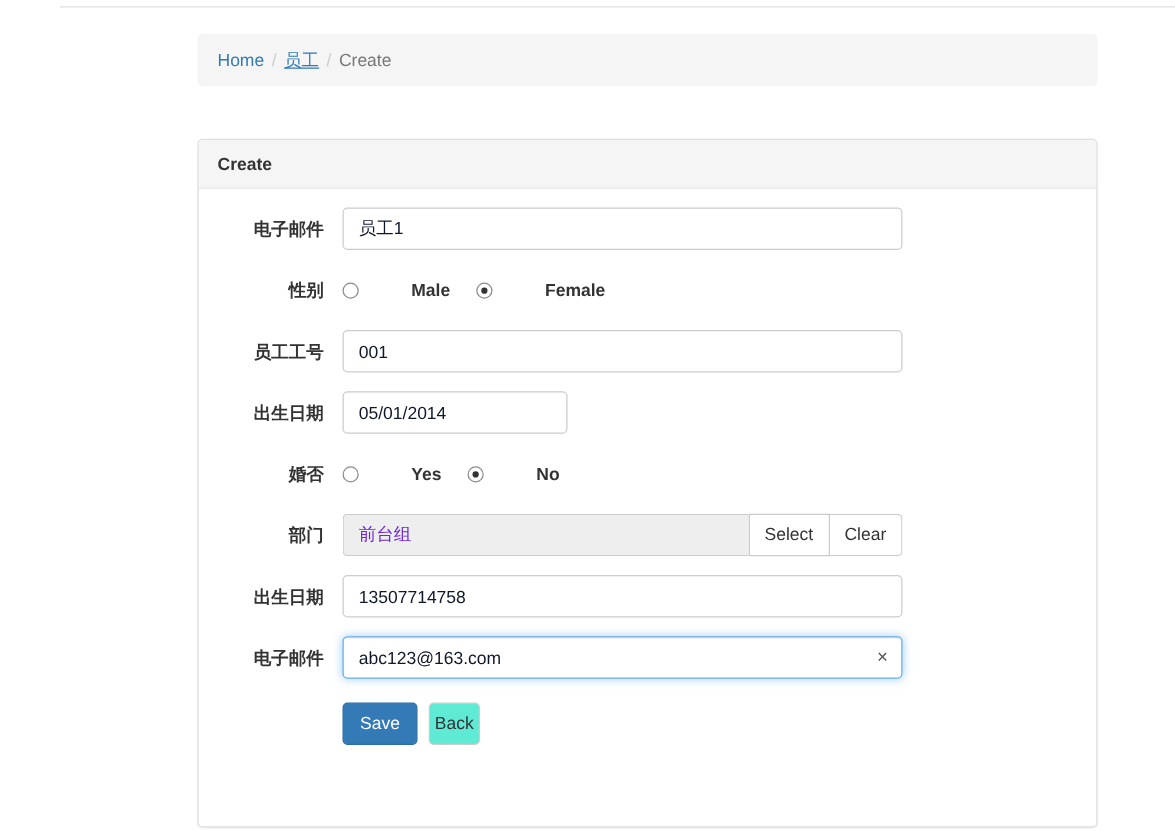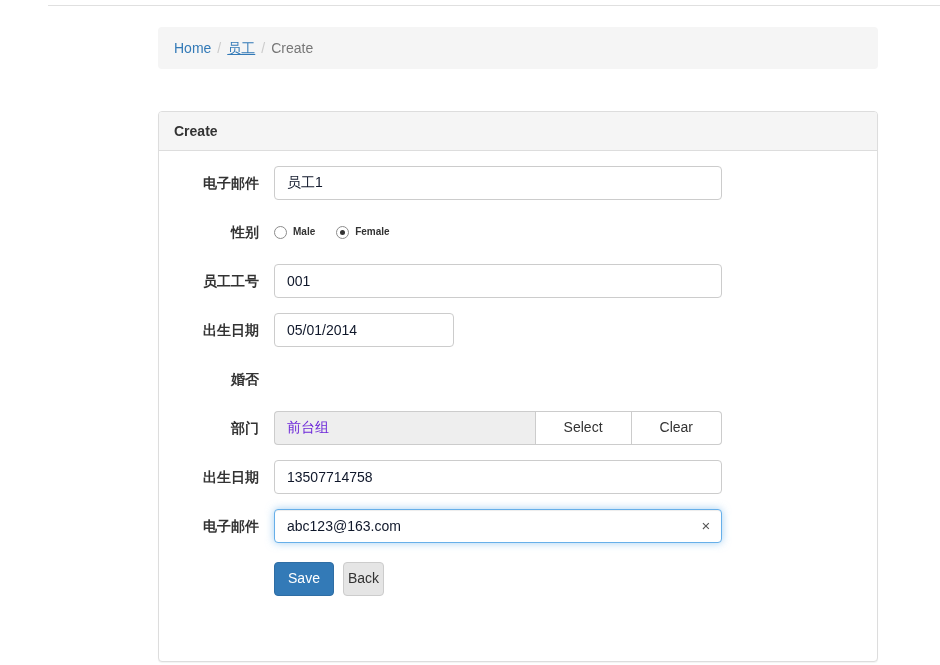--- a/index.html
+++ b/index.html
@@ -143,24 +143,25 @@
     border-color: #66afe9;
     box-shadow: inset 0 1px 1px rgba(0,0,0,.075), 0 0 8px rgba(102,175,233,.6);
   }
   
   .radio-inline {
     display: inline-flex;
     align-items: center;
     margin-right: 17px;
     line-height: 34px;
     font-weight: bold;
-    font-size: 10px;
+    font-size: 14px;
     color: #333333;
     cursor: pointer;
     vertical-align: middle;
+    gap: 36px;
   }
   .radio-dot {
     width: 13px;
     height: 13px;
     border: 1px solid #8c8c8c;
     border-radius: 50%;
     background: #ffffff;
     margin-right: 6px;
     box-sizing: border-box;
     position: relative;
@@ -182,21 +183,21 @@
     width: 448px;
   }
   .input-group .form-control {
     width: auto;
     flex: 1;
     border-radius: 4px 0 0 4px;
     border-right: 0;
   }
   .ig-btn {
     height: 34px;
-    padding: 6px 28px;
+    padding: 6px 12px;
     font-size: 14px;
     line-height: 1.42857;
     color: #333333;
     background: #ffffff;
     border: 1px solid #cccccc;
     box-sizing: border-box;
     cursor: pointer;
     font-family: "Liberation Sans", sans-serif;
     white-space: nowrap;
   }
@@ -230,21 +231,21 @@
     cursor: pointer;
     font-family: "Liberation Sans", sans-serif;
   }
   .btn-primary {
     background: #337ab7;
     border-color: #2e6da4;
     color: #ffffff;
     min-width: 60px;
   }
   .btn-default {
-    background: #e5e5e5;
+    background: #5eead4;
     border-color: #cccccc;
     color: #333333;
   }
   .btn-row { padding-left: 115px; padding-top: 4px; }
   
   .scrollbar {
     position: absolute;
     right: 0; top: 0;
     width: 16px;
     height: 665px;
@@ -324,20 +325,30 @@
 
         <div class="form-row">
           <div class="ctrl-label">出生日期</div>
           <div class="ctrl-area">
             <input class="form-control narrow" type="text" value="05/01/2014" style="">
           </div>
         </div>
 
         <div class="form-row radio-row">
           <div class="ctrl-label">婚否</div>
+          <div class="ctrl-area">
+            <label class="radio-inline">
+              <span class="radio-dot"></span>
+              <span>Yes</span>
+            </label>
+            <label class="radio-inline">
+              <span class="radio-dot checked"></span>
+              <span>No</span>
+            </label>
+          </div>
         </div>
 
         <div class="form-row">
           <div class="ctrl-label">部门</div>
           <div class="ctrl-area">
             <div class="input-group">
               <input class="form-control" type="text" readonly="" value="前台组" style="">
               <button class="ig-btn first" type="button">Select</button>
               <button class="ig-btn last" type="button">Clear</button>
             </div>

